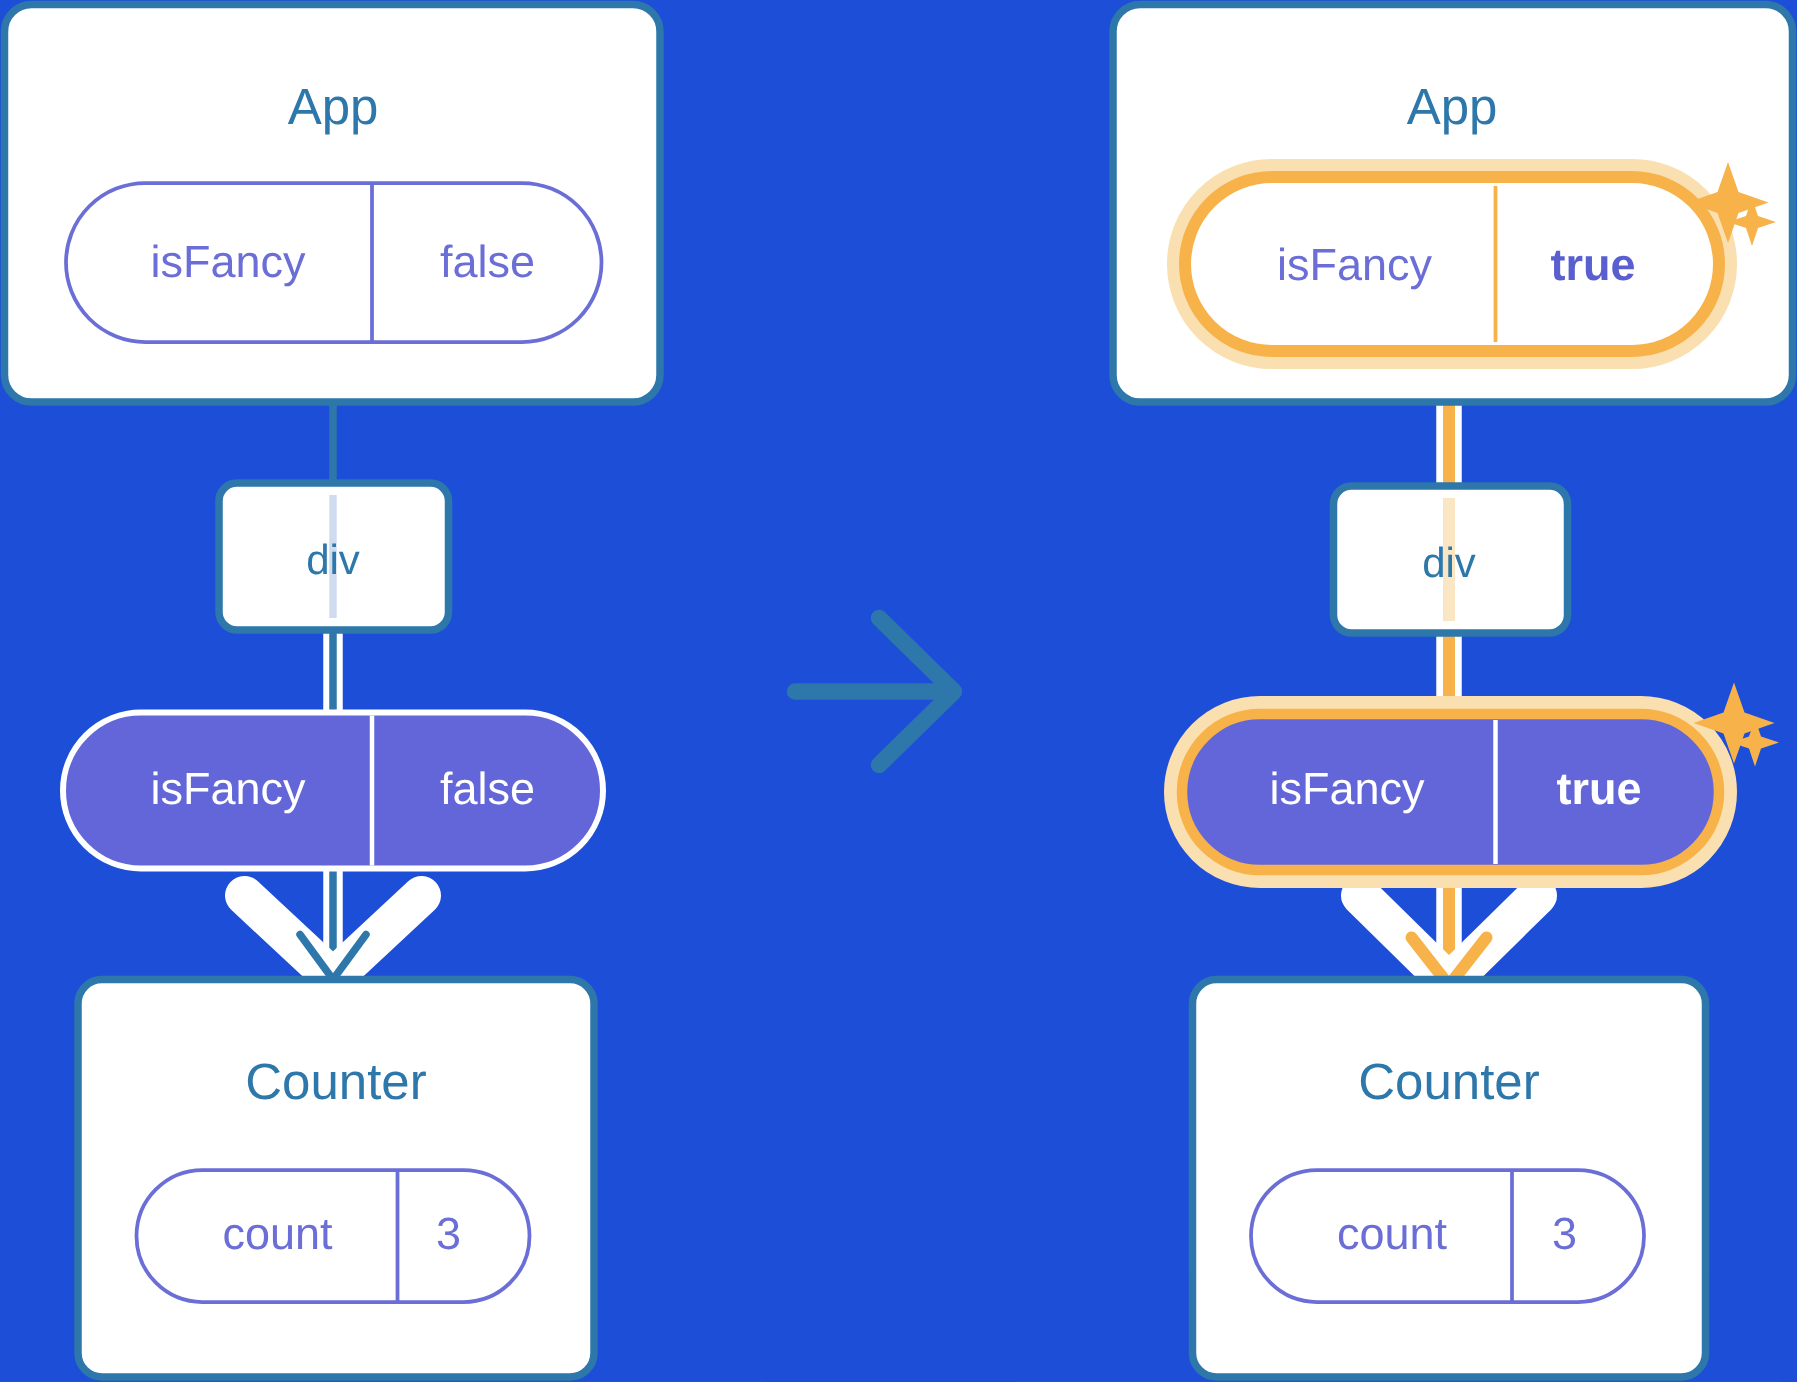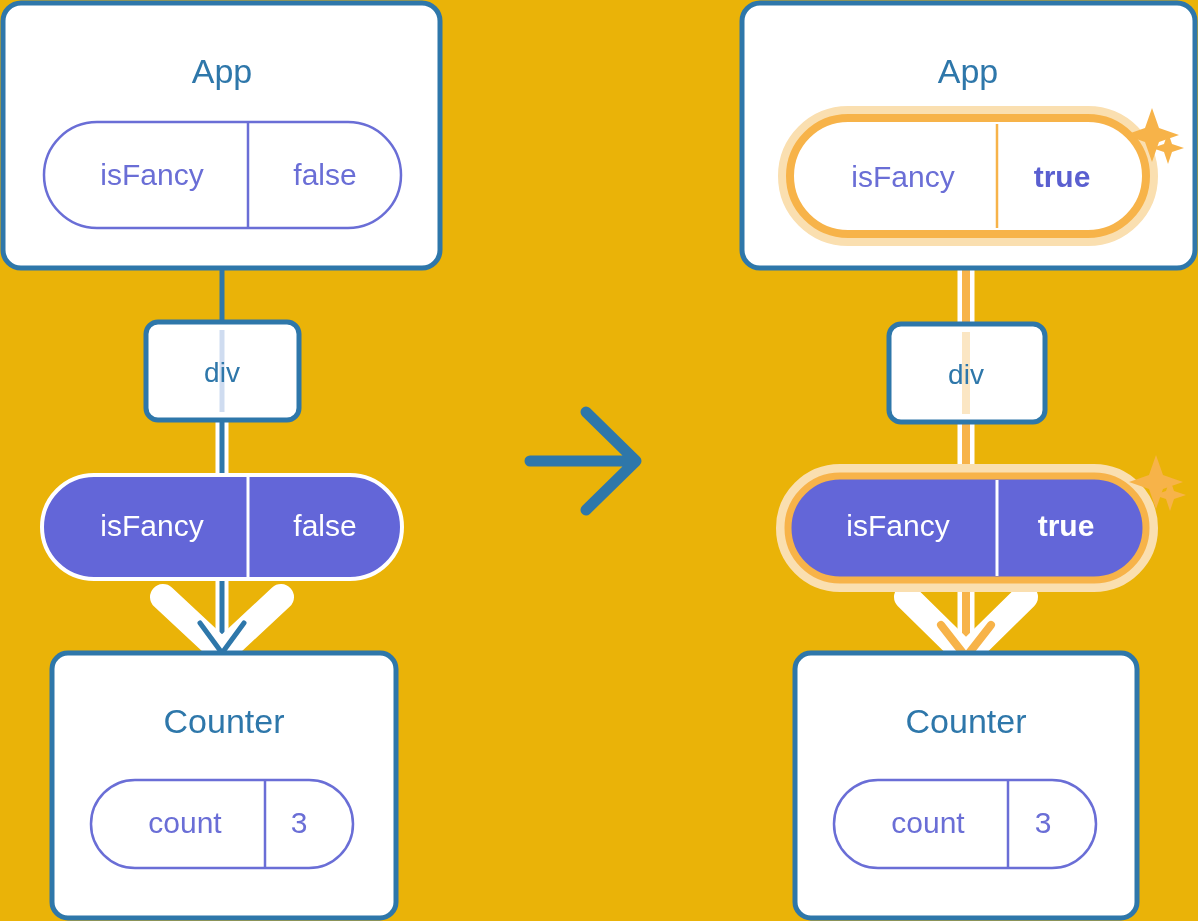--- a/index.html
+++ b/index.html
@@ -10,21 +10,21 @@
   body {
     width: 1198px;
     height: 921px;
     overflow: hidden;
     font-family: "Liberation Sans", sans-serif;
   }
   #stage {
     position: relative;
     width: 1198px;
     height: 921px;
-    background: #eab308;
+    background: #1d4ed8;
     text-decoration: underline;
   }
   #stage svg.layer {
     position: absolute;
     left: 0;
     top: 0;
     width: 1198px;
     height: 921px;
   }
   .comp-title {

